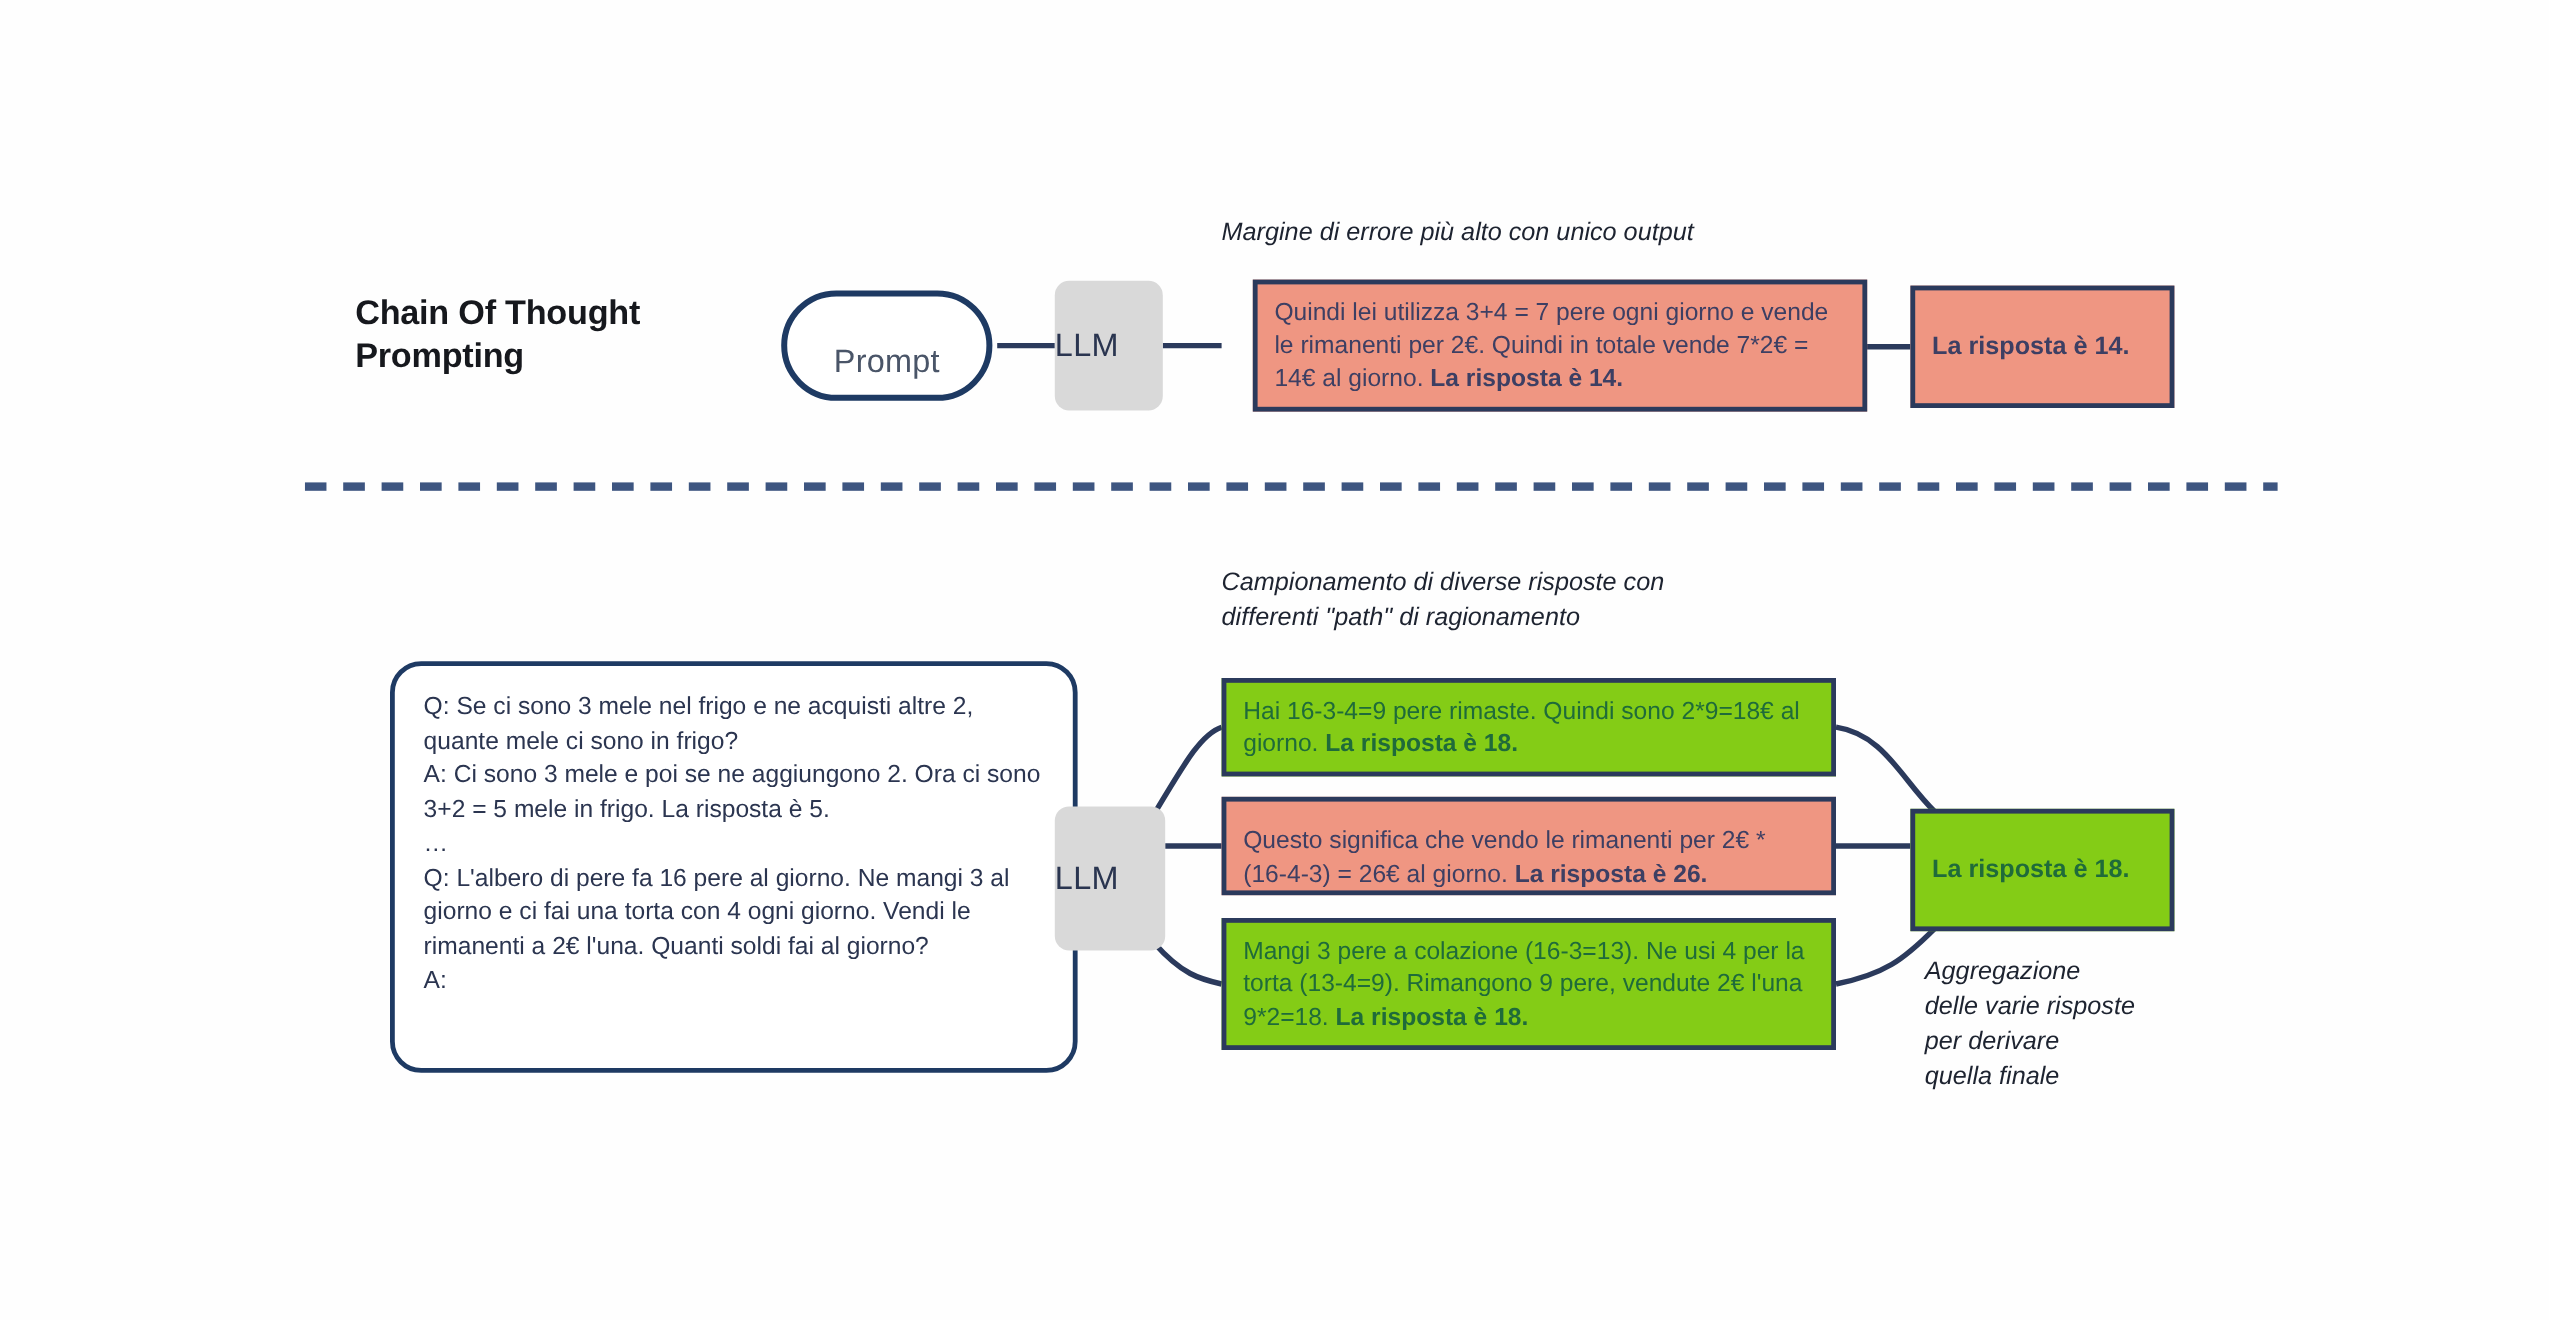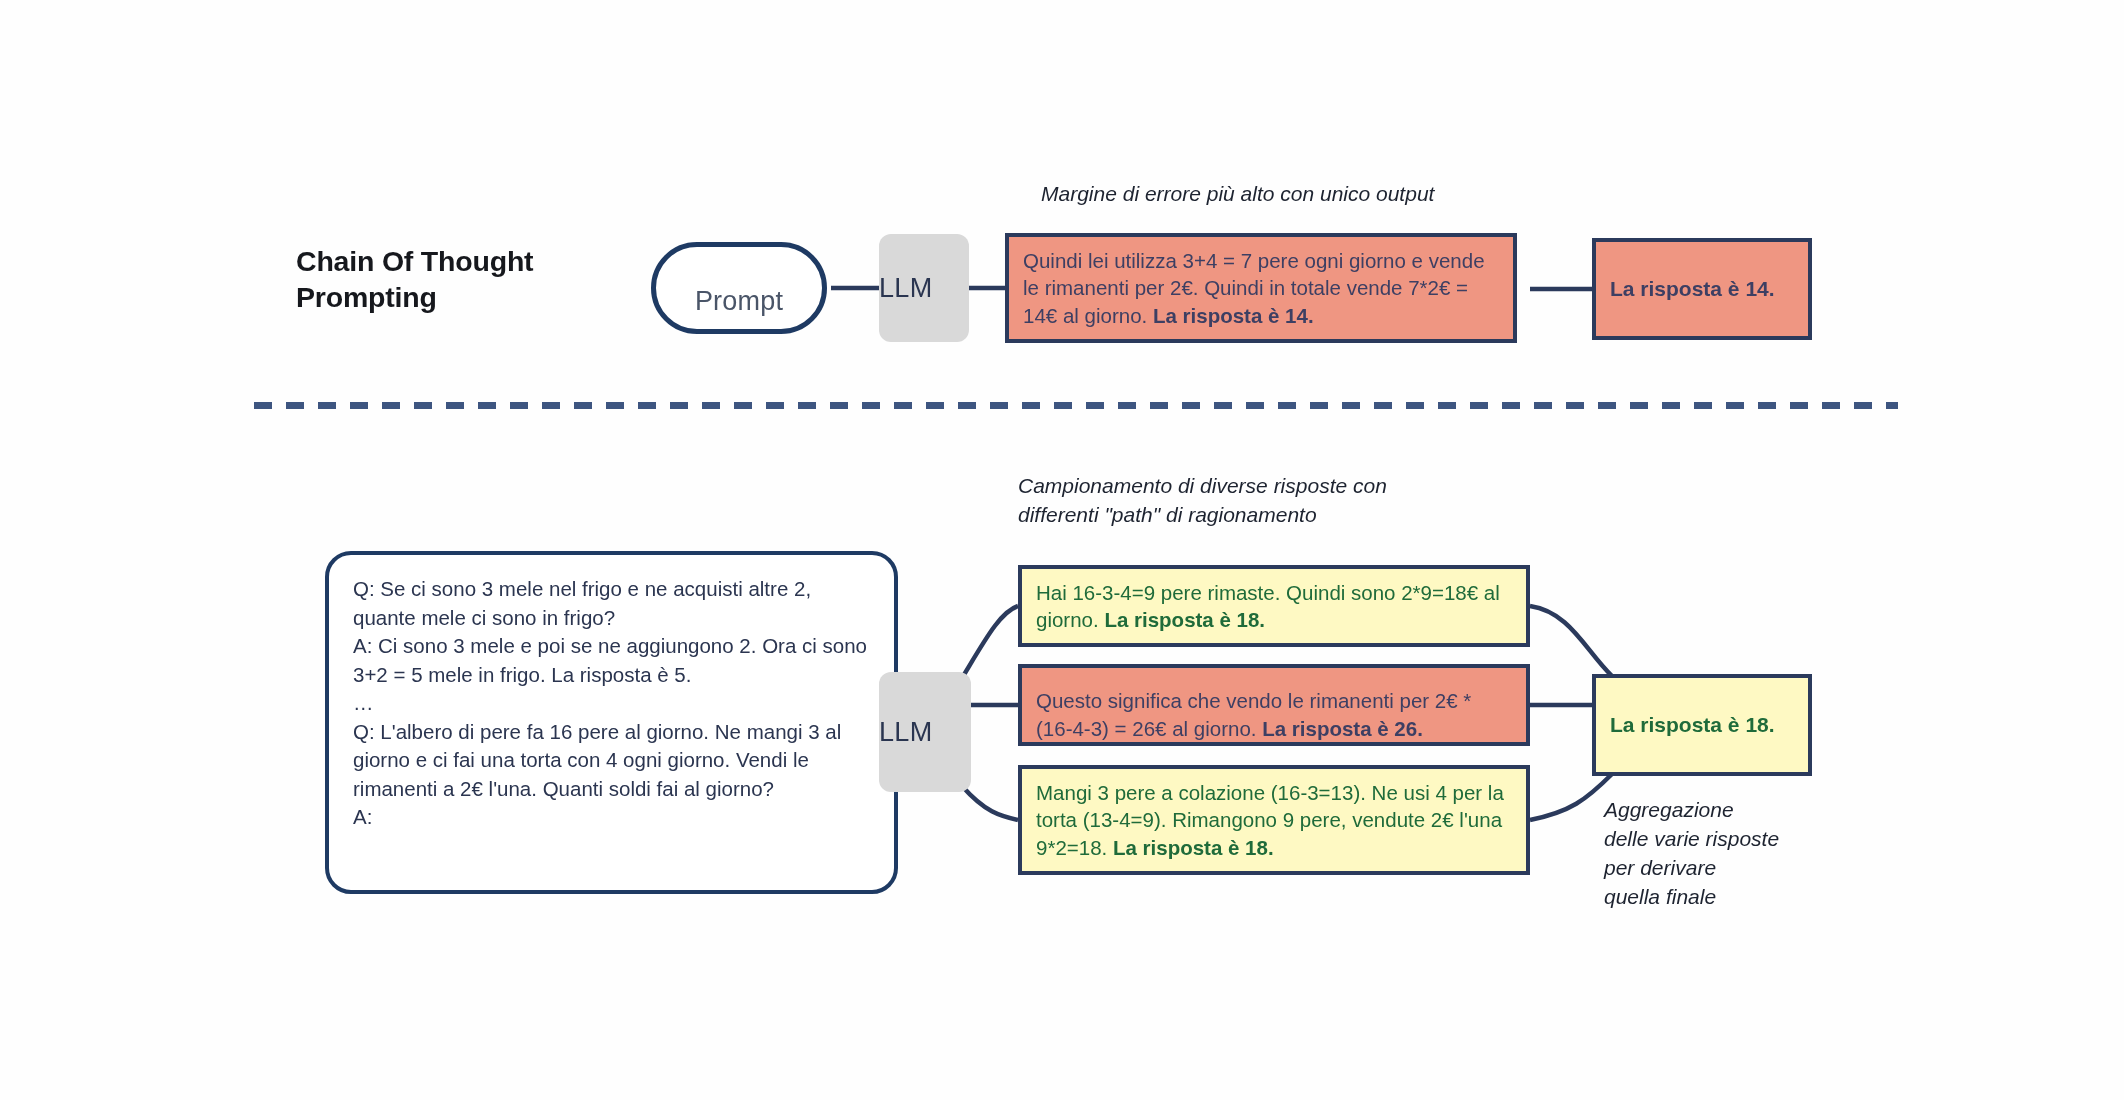--- a/index.html
+++ b/index.html
@@ -40,21 +40,21 @@
 
   
   .caption {
     position: absolute;
     font-style: italic;
     color: #1d2330;
     font-size: 21px;
     line-height: 28.5px;
     white-space: pre-line;
   }
-  #cot-caption { left: 1018px; top: 180px; width: 560px; margin-left: 23px; }
+  #cot-caption { left: 1018px; top: 180px; width: 560px; }
   #sc-caption  { left: 1018px; top: 472px; width: 500px; }
   #agg-caption {
     left: 1604px; top: 795px; width: 280px;
     font-size: 21px; line-height: 29px;
   }
 
   
   #prompt-pill {
     position: absolute;
     left: 651px; top: 242px;
@@ -94,27 +94,27 @@
   }
   .obox .body {
     font-size: 20.5px;
     line-height: 27.5px;
     padding: 0 14px;
     width: 100%;
   }
   .obox .body b { font-weight: bold; }
 
   .fill-pink  { background: #ef9682; }
-  .fill-green { background: #fef9c3; }
+  .fill-green { background: #84cc16; }
   .txt-pink   { color: #3d3f63; }
   .txt-green  { color: #1f6b3a; }
 
   
   #cot-reason {
-    left: 1005px; top: 233px;
+    left: 1044px; top: 233px;
     width: 512px; height: 110px;
   }
   
   #cot-answer {
     left: 1592px; top: 238px;
     width: 220px; height: 102px;
   }
   #cot-answer .body { font-weight: bold; font-size: 21px; }
 
   

